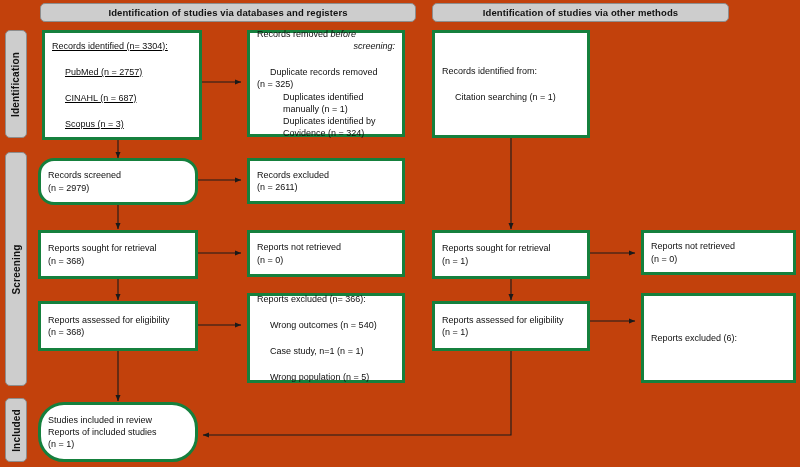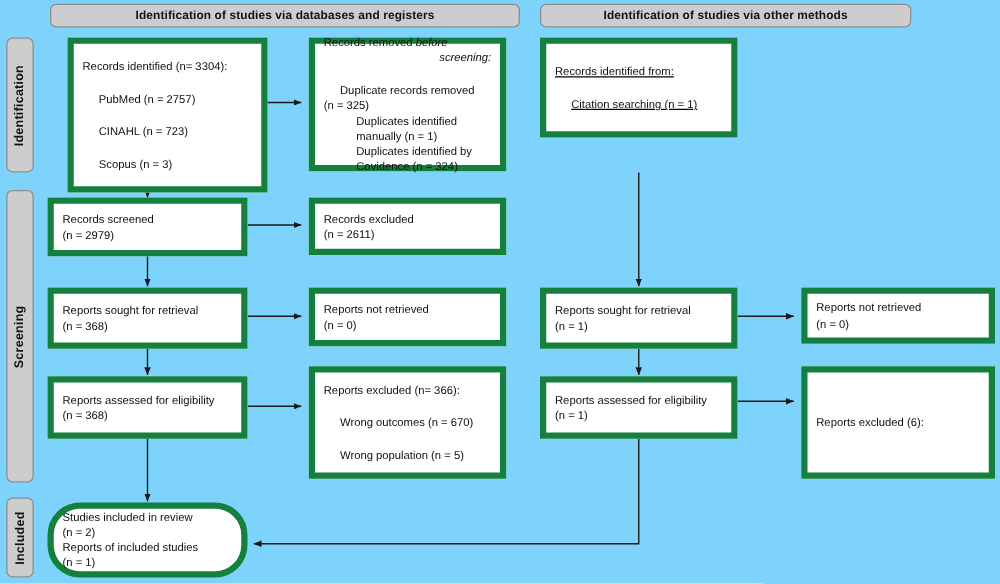--- a/index.html
+++ b/index.html
@@ -9,21 +9,21 @@
     background: #ffffff;
   }
   body {
     font-family: "Liberation Sans", sans-serif;
     -webkit-font-smoothing: antialiased;
   }
   #diagram {
     position: relative;
     width: 800px;
     height: 467px;
-    background: #7dd3fc;
+    background: #c2410c;
     overflow: hidden;
   }
   
   #connectors {
     position: absolute;
     left: 0;
     top: 0;
     width: 800px;
     height: 467px;
     pointer-events: none;
@@ -61,21 +61,21 @@
     font-size: 10px;
     font-weight: bold;
     color: #111;
     letter-spacing: .2px;
   }
   
   .node {
     position: absolute;
     box-sizing: border-box;
     background: #ffffff;
-    border: 5px solid #15803d;
+    border: 3px solid #15803d;
     display: flex;
     flex-direction: column;
     justify-content: center;
     padding: 3px 7px;
   }
   .node .ln {
     font-size: 9px;
     line-height: 12.2px;
     color: #0f0f0f;
     white-space: pre;
@@ -125,39 +125,39 @@
   </div>
 
   <div class="stage" style="left:5px; top:152px; width:22px; height:234px;">
     <span>Screening</span>
   </div>
 
   <div class="stage" style="left:5px; top:398px; width:22px; height:64px;">
     <span>Included</span>
   </div>
 
-  <div class="node" style="left:54px; top:30px; width:160px; height:124px;">
+  <div class="node" style="left:42px; top:30px; width:160px; height:110px;text-decoration:underline;">
       <div class="ln">Records identified (n= 3304):</div>
       <div class="ln ind1">PubMed (n = 2757)</div>
-      <div class="ln ind1">CINAHL (n = 723)</div>
+      <div class="ln ind1">CINAHL (n = 687)</div>
       <div class="ln ind1">Scopus (n = 3)</div>
     </div>
 
   <div class="node" style="left:247px; top:30px; width:158px; height:107px;">
       <div class="ln">Records removed <em>before</em></div>
       <div class="ln ital">screening:</div>
       <div class="ln ind1">Duplicate records removed</div>
       <div class="ln">(n = 325)</div>
       <div class="ln ind2">Duplicates identified</div>
       <div class="ln ind2">manually (n = 1)</div>
       <div class="ln ind2">Duplicates identified by</div>
       <div class="ln ind2">Covidence (n = 324)</div>
     </div>
 
-  <div class="node" style="left:38px; top:158px; width:160px; height:47px;">
+  <div class="node" style="left:38px; top:158px; width:160px; height:47px;border-radius:16px;">
       <div class="ln">Records screened</div>
       <div class="ln">(n = 2979)</div>
     </div>
 
   <div class="node" style="left:247px; top:158px; width:158px; height:46px;">
       <div class="ln">Records excluded</div>
       <div class="ln">(n = 2611)</div>
     </div>
 
   <div class="node" style="left:38px; top:230px; width:160px; height:49px;">
@@ -170,32 +170,32 @@
       <div class="ln">(n = 0)</div>
     </div>
 
   <div class="node" style="left:38px; top:301px; width:160px; height:50px;">
       <div class="ln">Reports assessed for eligibility</div>
       <div class="ln">(n = 368)</div>
     </div>
 
   <div class="node" style="left:247px; top:293px; width:158px; height:90px;">
       <div class="ln">Reports excluded (n= 366):</div>
-      <div class="ln ind1">Wrong outcomes (n = 670)</div>
+      <div class="ln ind1">Wrong outcomes (n = 540)</div>
+      <div class="ln ind1">Case study, n=1 (n = 1)</div>
       <div class="ln ind1">Wrong population (n = 5)</div>
     </div>
 
   <div class="node" style="left:38px; top:402px; width:160px; height:60px;border-radius:26px;">
       <div class="ln">Studies included in review</div>
-      <div class="ln">(n = 2)</div>
       <div class="ln">Reports of included studies</div>
       <div class="ln">(n = 1)</div>
     </div>
 
-  <div class="node" style="left:432px; top:30px; width:158px; height:80px;text-decoration:underline;">
+  <div class="node" style="left:432px; top:30px; width:158px; height:108px;">
       <div class="ln">Records identified from:</div>
       <div class="ln ind1">Citation searching (n = 1)</div>
     </div>
 
   <div class="node" style="left:432px; top:230px; width:158px; height:49px;">
       <div class="ln">Reports sought for retrieval</div>
       <div class="ln">(n = 1)</div>
     </div>
 
   <div class="node" style="left:641px; top:230px; width:155px; height:45px;">

